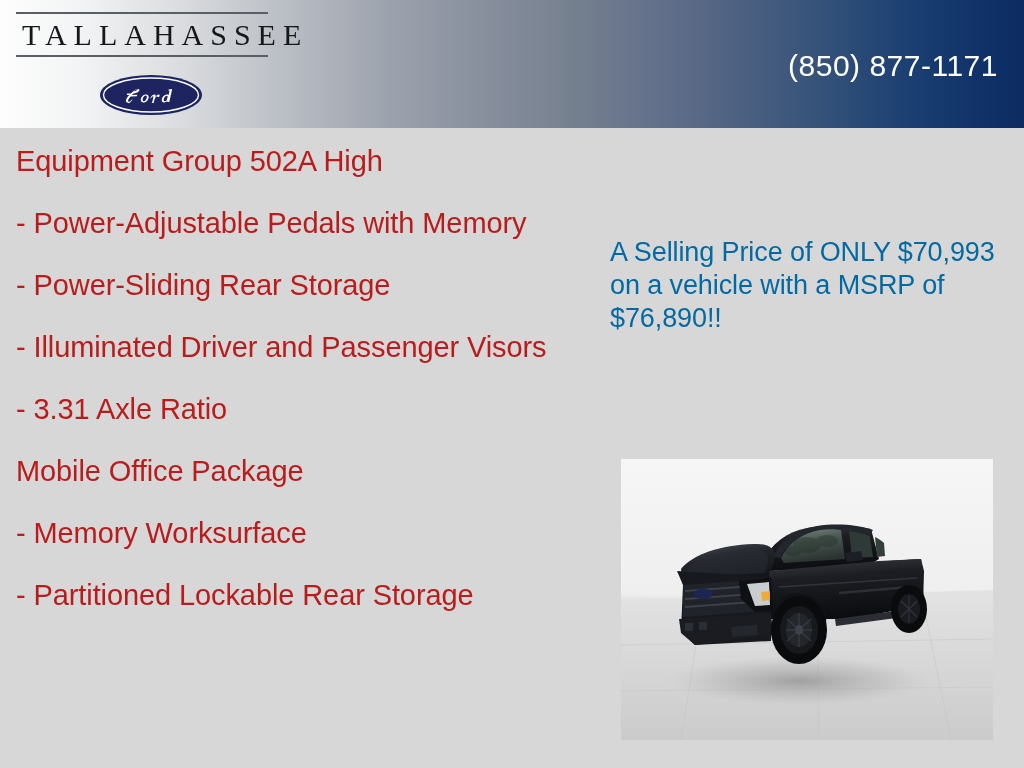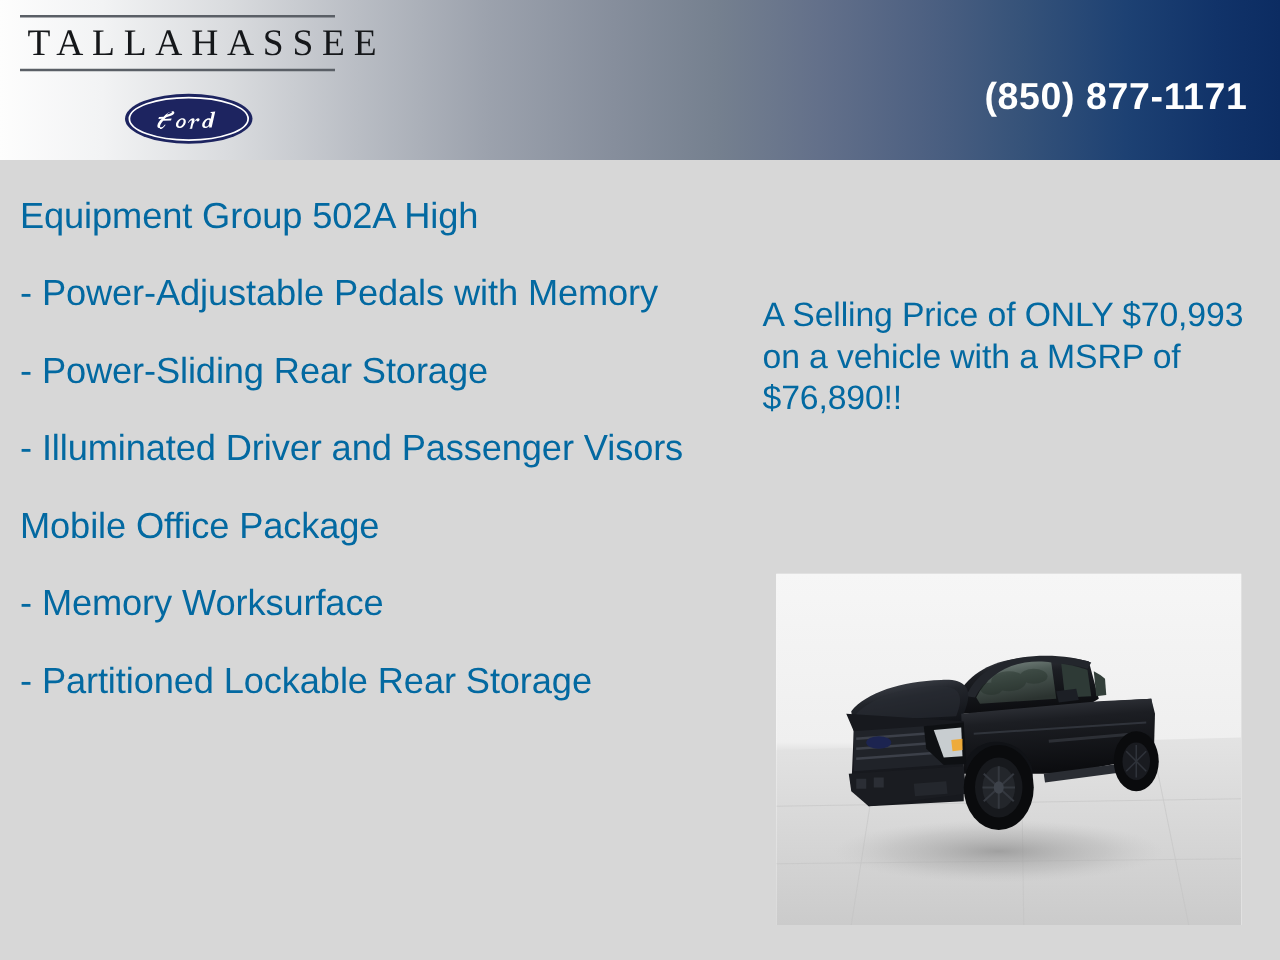--- a/index.html
+++ b/index.html
@@ -64,40 +64,40 @@
     position: absolute;
     left: 99px;
     top: 74px;
     width: 104px;
     height: 42px;
   }
   .ford-oval svg { display: block; }
   .phone {
     position: absolute;
     right: 26px;
-    top: 61px;
+    top: 49px;
     font-size: 30px;
-    font-weight: 700;
+    font-weight: 400;
     color: #ffffff;
     letter-spacing: 0.5px;
     white-space: nowrap;
   }
 
   
   .left-col {
     position: absolute;
     left: 16px;
     top: 143px;
     width: 560px;
   }
   .spec-line {
     font-size: 29px;
     line-height: 36px;
-    color: #0369a1;
-    margin: 12px 0 26px 0;
+    color: #b91c1c;
+    margin: 0 0 26px 0;
     letter-spacing: -0.1px;
   }
   .spec-line:last-child { margin-bottom: 0; }
 
   .right-col {
     position: absolute;
     left: 610px;
     top: 236px;
     width: 392px;
   }
@@ -146,20 +146,21 @@
   </div>
 
   <div class="phone">(850) 877-1171</div>
 </div>
 
 <div class="left-col">
   <p class="spec-line">Equipment Group 502A High</p>
   <p class="spec-line">- Power-Adjustable Pedals with Memory</p>
   <p class="spec-line">- Power-Sliding Rear Storage</p>
   <p class="spec-line">- Illuminated Driver and Passenger Visors</p>
+  <p class="spec-line">- 3.31 Axle Ratio</p>
   <p class="spec-line">Mobile Office Package</p>
   <p class="spec-line">- Memory Worksurface</p>
   <p class="spec-line">- Partitioned Lockable Rear Storage</p>
 </div>
 
 <div class="right-col">
   <p class="price-text">A Selling Price of ONLY $70,993 on a vehicle with a MSRP of $76,890!!</p>
 </div>
 
 <div class="vehicle-photo">

